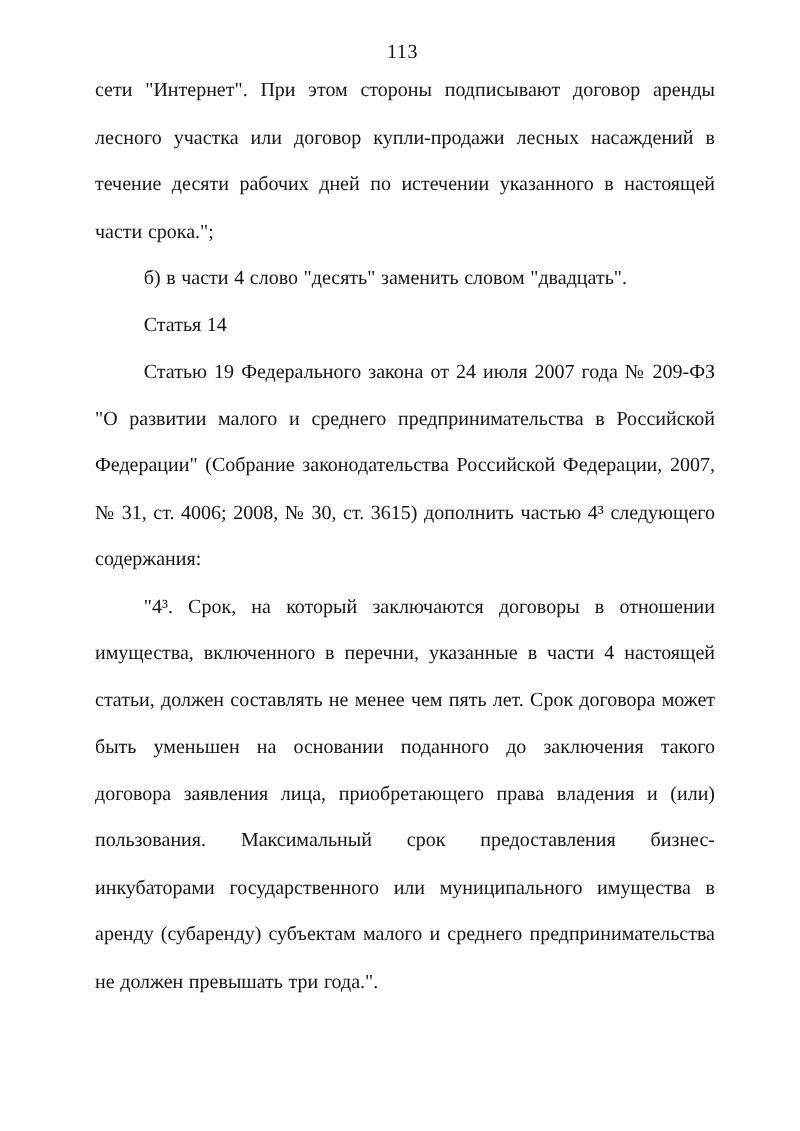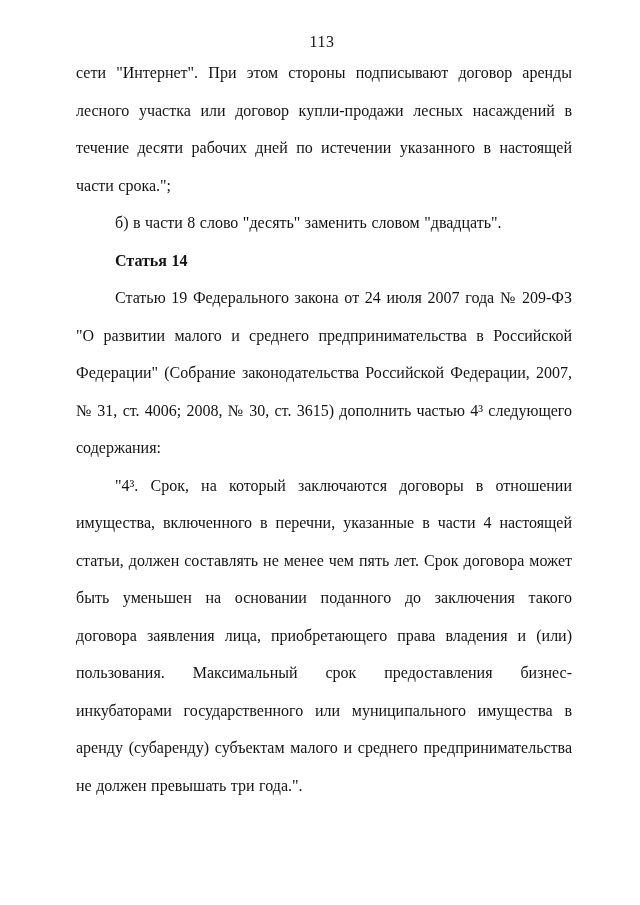--- a/index.html
+++ b/index.html
@@ -33,32 +33,32 @@
     margin: 0;
     font-size: 16px;
     line-height: 37.5px;
     text-align: justify;
     word-spacing: 0.5px;
   }
   p.para.indent {
     text-indent: 39px;
   }
   p.para.heading {
-    font-weight: bold;
+    font-weight: normal;
     text-align: left;
   }
 </style>
 </head>
 <body>
 
 <div class="page">
   <div class="page-number">113</div>
 
   <p class="para">сети "Интернет". При этом стороны подписывают договор аренды лесного участка или договор купли-продажи лесных насаждений в течение десяти рабочих дней по истечении указанного в настоящей части срока.";</p>
 
-  <p class="para indent">б) в части 8 слово "десять" заменить словом "двадцать".</p>
+  <p class="para indent">б) в части 4 слово "десять" заменить словом "двадцать".</p>
 
   <p class="para indent heading">Статья 14</p>
 
   <p class="para indent">Статью 19 Федерального закона от 24 июля 2007 года № 209-ФЗ "О развитии малого и среднего предпринимательства в Российской Федерации" (Собрание законодательства Российской Федерации, 2007, № 31, ст. 4006; 2008, № 30, ст. 3615) дополнить частью 4³ следующего содержания:</p>
 
   <p class="para indent">"4³. Срок, на который заключаются договоры в отношении имущества, включенного в перечни, указанные в части 4 настоящей статьи, должен составлять не менее чем пять лет. Срок договора может быть уменьшен на основании поданного до заключения такого договора заявления лица, приобретающего права владения и (или) пользования. Максимальный срок предоставления бизнес-инкубаторами государственного или муниципального имущества в аренду (субаренду) субъектам малого и среднего предпринимательства не должен превышать три года.".</p>
 </div>
 
 </body></html>

